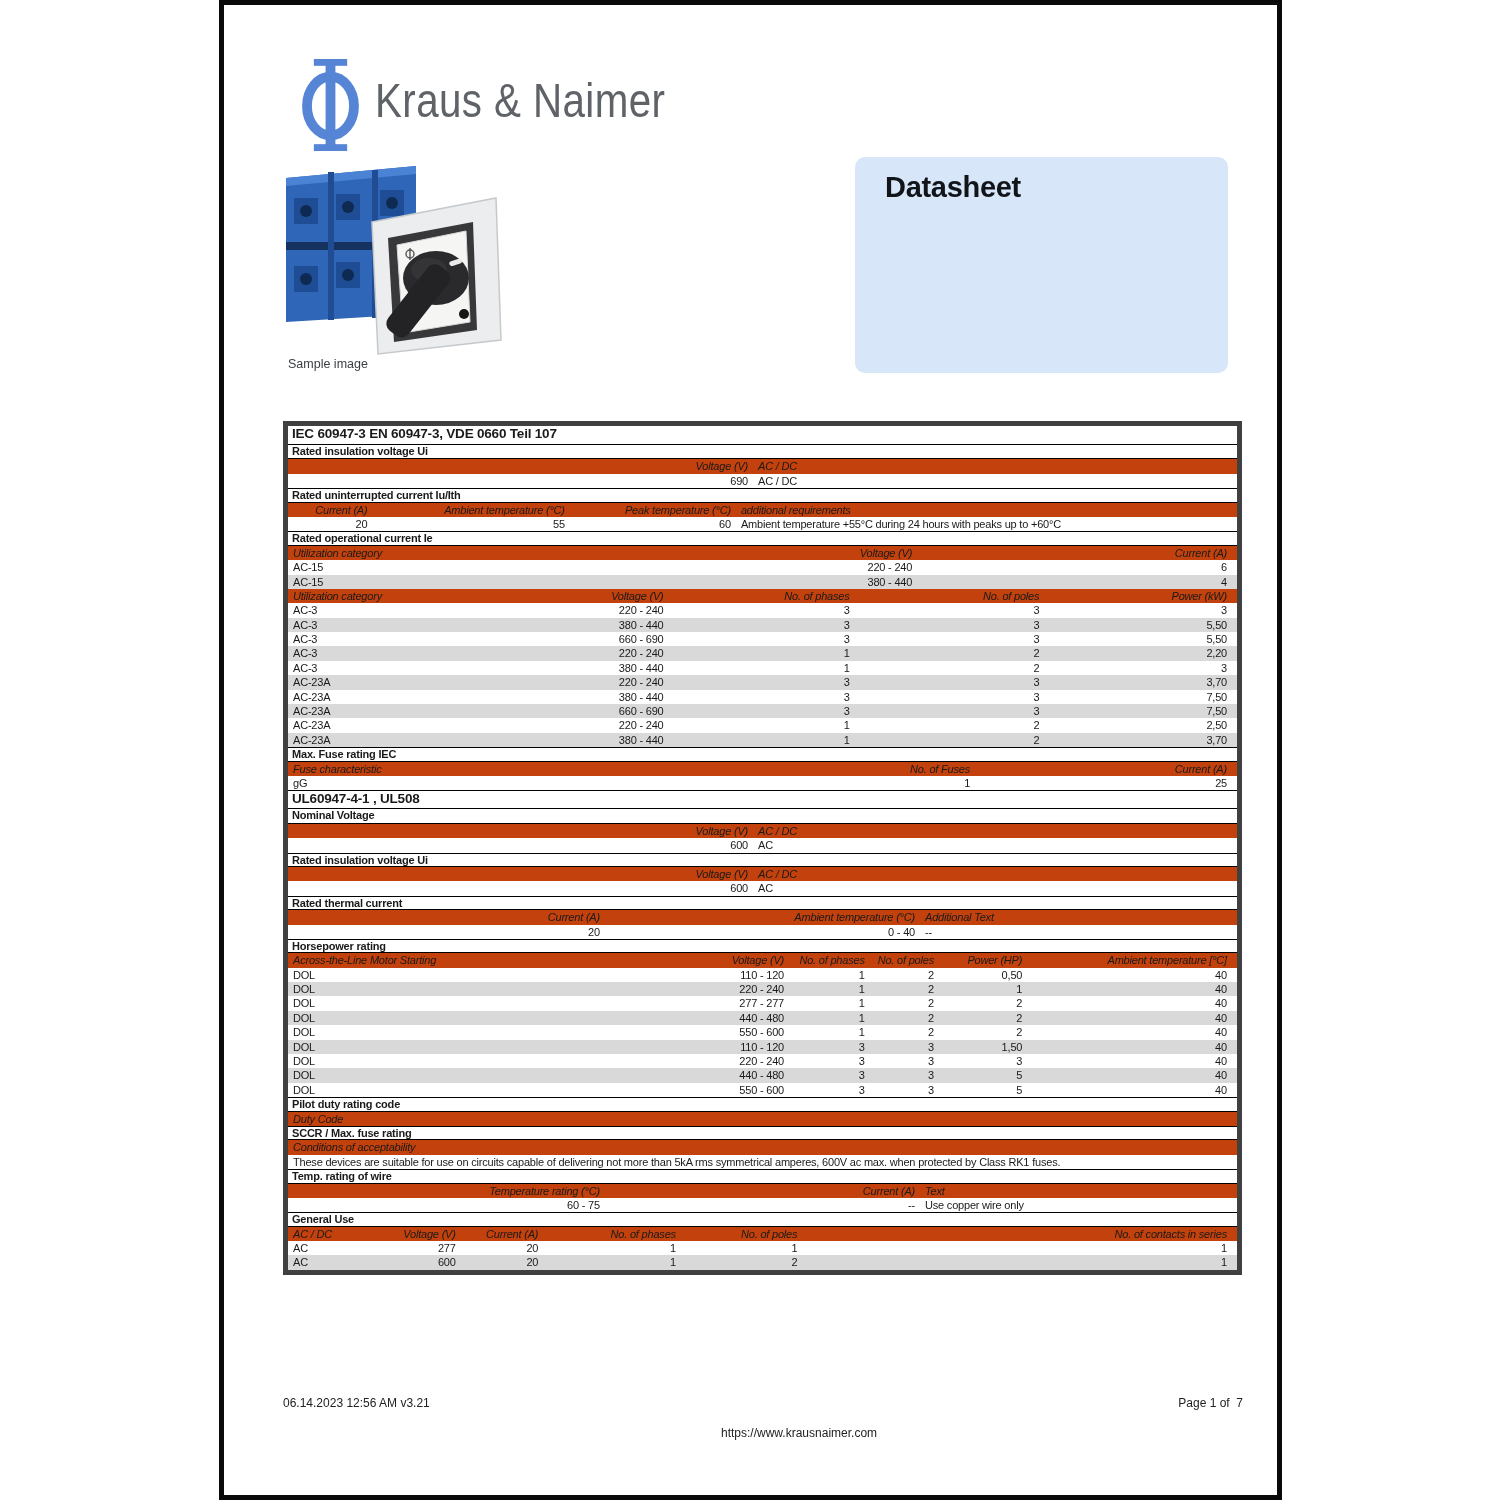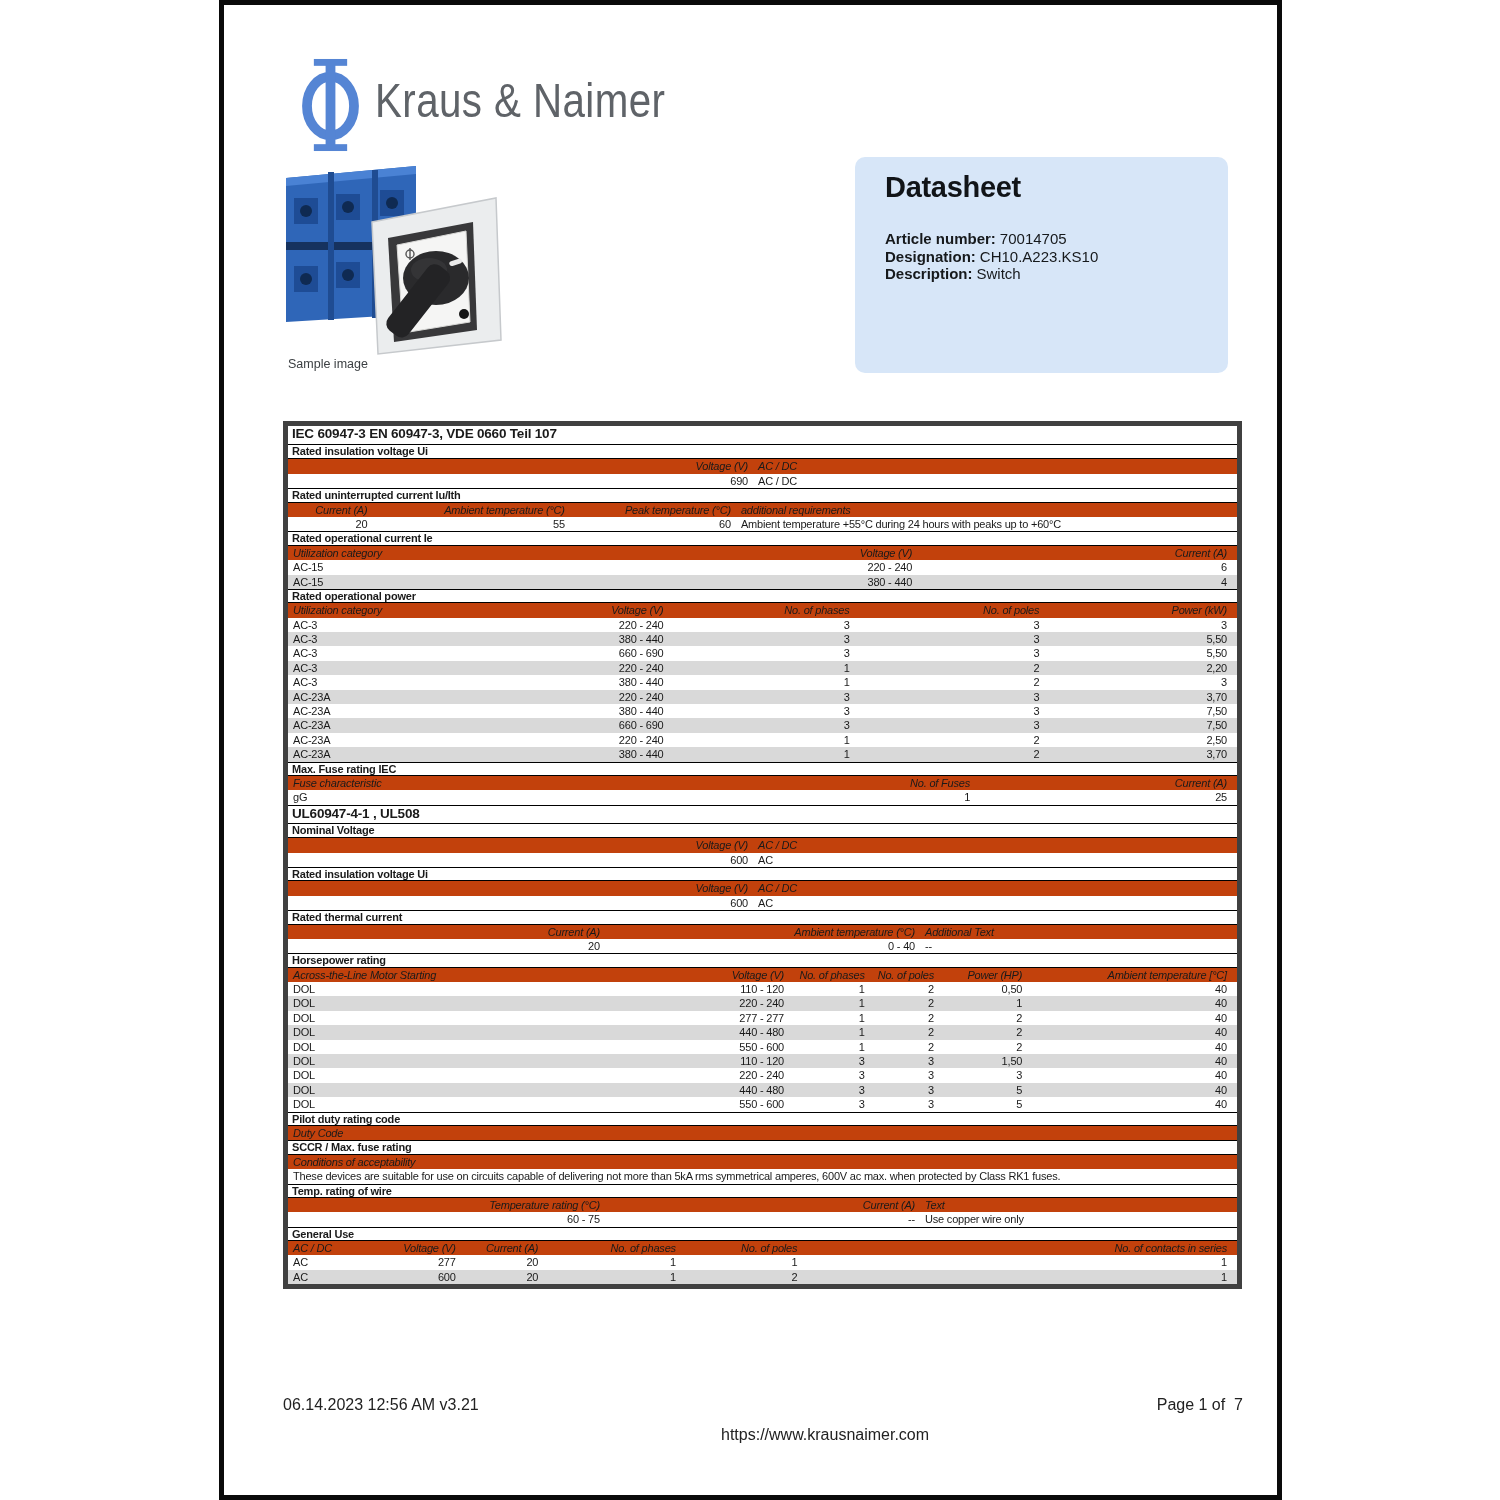--- a/index.html
+++ b/index.html
@@ -29,21 +29,21 @@
   .spec-table > .trow:first-child{border-top:0;}
   .row-title-big + .row-title{border-top:0;}
   .row-header{height:14.4px;line-height:14.2px;background:#c2410c;font-style:italic;font-size:11px;display:flex;}
   .row-data{height:14.4px;line-height:14.2px;font-size:11px;display:flex;}
   .row-data.alt{background:#d9d9d9;}
   .tcell{box-sizing:border-box;padding:0 5px;white-space:nowrap;overflow:hidden;}
   .ar{text-align:right;}
   .al{text-align:left;}
   .tcell.ar:last-child{padding-right:10px;}
   
-  .footer{position:absolute;left:59px;top:1391px;width:960px;height:16px;font-size:16px;color:#222;}
+  .footer{position:absolute;left:59px;top:1391px;width:960px;height:16px;font-size:12px;color:#222;}
   .footer span{white-space:pre;}
   .f-center{position:absolute;left:438px;top:0;margin-top:30px;}
   .f-right{position:absolute;right:0;top:0;}
 </style>
 </head>
 <body>
 
 <div class="page">
 
   <svg class="logo-phi" viewBox="0 0 60 96" aria-hidden="true">
@@ -87,25 +87,20 @@
     <g transform="rotate(38 168 116)">
       <rect x="155" y="104" width="26" height="82" rx="9" fill="#232325"></rect>
     </g>
     <rect x="181" y="98" width="13" height="5" rx="2.5" fill="#e9e9e9" transform="rotate(-18 187 100)"></rect>
     <circle cx="196" cy="152" r="5" fill="#151515"></circle>
   </svg>
   <div class="caption">Sample image</div>
 
   <div class="card">
     <div class="card-title">Datasheet</div>
-    <div class="card-fields">
-      <div class="field"><span class="fl">Article number:</span><span class="fv">70014705</span></div>
-      <div class="field"><span class="fl">Designation:</span><span class="fv">CH10.A223.KS10</span></div>
-      <div class="field"><span class="fl">Description:</span><span class="fv">Switch</span></div>
-    </div>
   </div>
 
   <div class="spec-table">
       <div class="trow row-title-big">IEC 60947-3 EN 60947-3, VDE 0660 Teil 107</div>
       <div class="trow row-title">Rated insulation voltage Ui</div>
       <div class="trow row-header">
         <div class="tcell ar" style="width: 49%;">Voltage (V)</div>
         <div class="tcell al" style="width: 51%;">AC / DC</div>
       </div>
       <div class="trow row-data">
@@ -134,21 +129,20 @@
       <div class="trow row-data">
         <div class="tcell al" style="width: 33%;">AC-15</div>
         <div class="tcell ar" style="width: 33.3%;">220 - 240</div>
         <div class="tcell ar" style="width: 33.7%;">6</div>
       </div>
       <div class="trow row-data alt">
         <div class="tcell al" style="width: 33%;">AC-15</div>
         <div class="tcell ar" style="width: 33.3%;">380 - 440</div>
         <div class="tcell ar" style="width: 33.7%;">4</div>
       </div>
-      <div class="trow row-title">Rated operational power</div>
       <div class="trow row-header">
         <div class="tcell al" style="width: 25%;">Utilization category</div>
         <div class="tcell ar" style="width: 15.1%;">Voltage (V)</div>
         <div class="tcell ar" style="width: 19.6%;">No. of phases</div>
         <div class="tcell ar" style="width: 20%;">No. of poles</div>
         <div class="tcell ar" style="width: 20.3%;">Power (kW)</div>
       </div>
       <div class="trow row-data">
         <div class="tcell al" style="width: 25%;">AC-3</div>
         <div class="tcell ar" style="width: 15.1%;">220 - 240</div>

